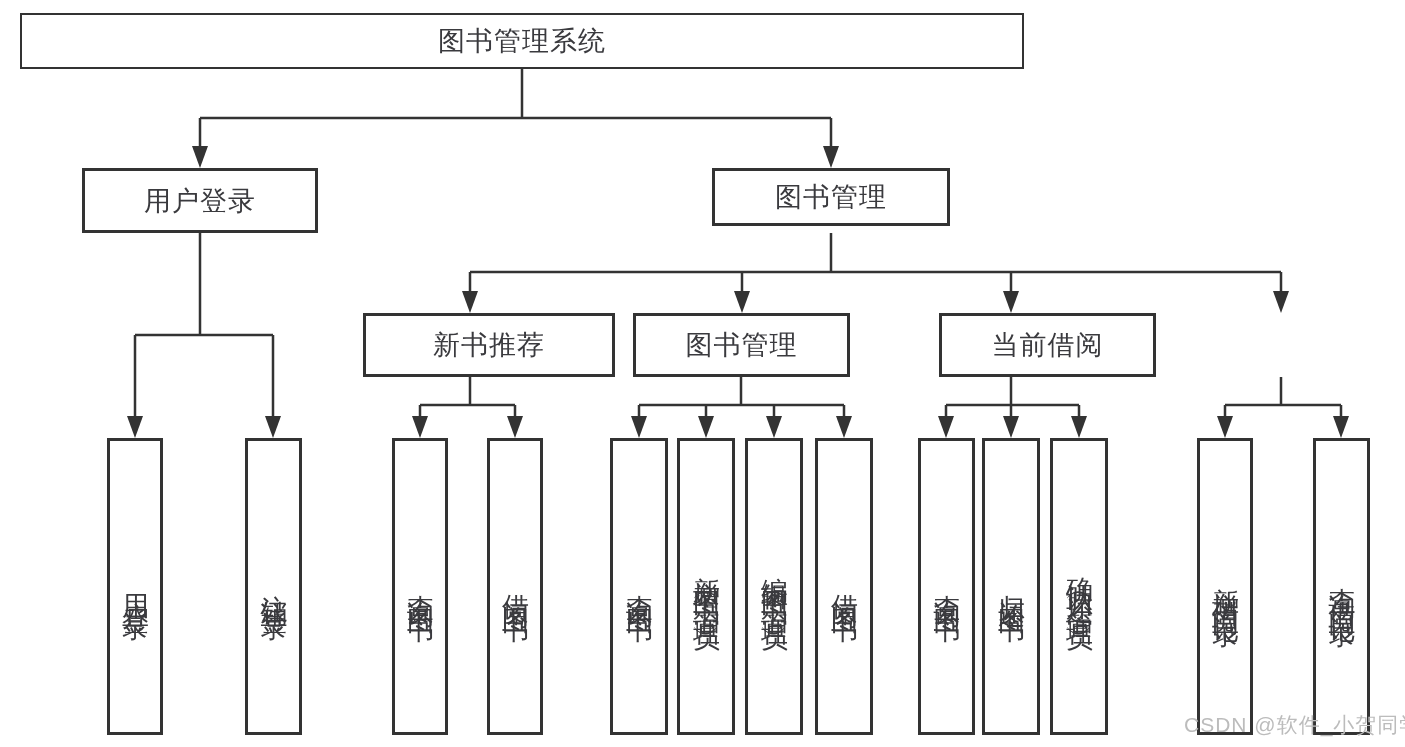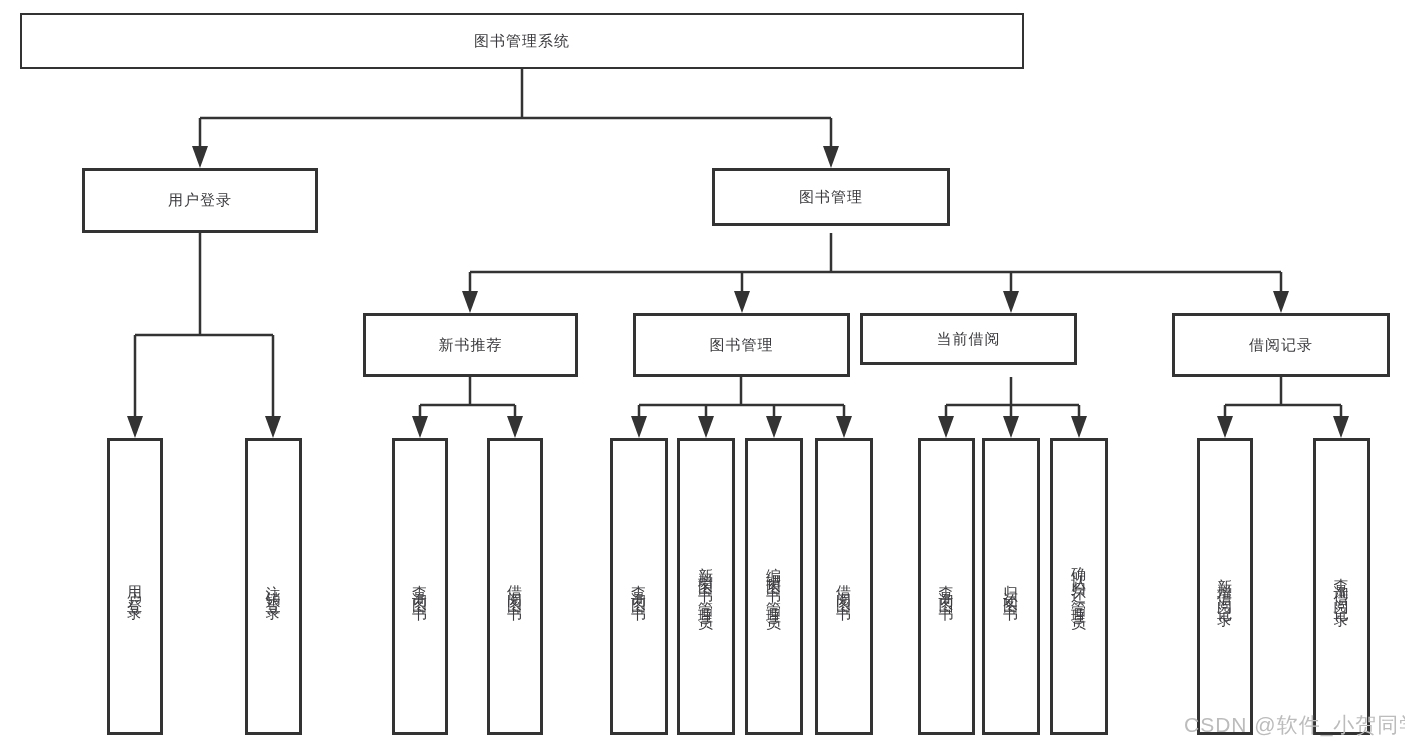--- a/index.html
+++ b/index.html
@@ -21,21 +21,21 @@
   .arrow-g{fill:var(--line);stroke:none;}
   .box{
     position:absolute;
     box-sizing:border-box;
     border:3px solid var(--line);
     background:var(--bg);
     display:flex;
     align-items:center;
     justify-content:center;
     color:var(--text);
-    font-size:15px;
+    font-size:27px;
     letter-spacing:1px;
     text-align:center;
   }
   .box.root{border-width:2px;}
   .box.v .lbl{
     writing-mode:vertical-rl;
     text-orientation:mixed;
     letter-spacing:7px;
     line-height:1;
   }
@@ -92,31 +92,28 @@
     <span class="lbl">图书管理系统</span>
   </div>
 
   <div class="box" style="left:82px;top:168px;width:236px;height:65px">
     <span class="lbl">用户登录</span>
   </div>
   <div class="box" style="left:712px;top:168px;width:238px;height:58px">
     <span class="lbl">图书管理</span>
   </div>
 
-  <div class="box" style="left:363px;top:313px;width:215px;height:64px">
+  <div class="box" style="left:363px;top:313px;width:252px;height:64px">
     <span class="lbl">新书推荐</span>
   </div>
   <div class="box" style="left:633px;top:313px;width:217px;height:64px">
     <span class="lbl">图书管理</span>
   </div>
-  <div class="box" style="left:860px;top:313px;width:217px;height:52px">
+  <div class="box" style="left:939px;top:313px;width:217px;height:64px">
     <span class="lbl">当前借阅</span>
-  </div>
-  <div class="box" style="left:1172px;top:313px;width:218px;height:64px">
-    <span class="lbl">借阅记录</span>
   </div>
 
   <div class="box v" style="left:107px;top:438px;width:56px;height:297px">
     <span class="lbl">用户登录</span>
   </div>
   <div class="box v" style="left:245px;top:438px;width:57px;height:297px">
     <span class="lbl">注销登录</span>
   </div>
 
   <div class="box v" style="left:392px;top:438px;width:56px;height:297px">

